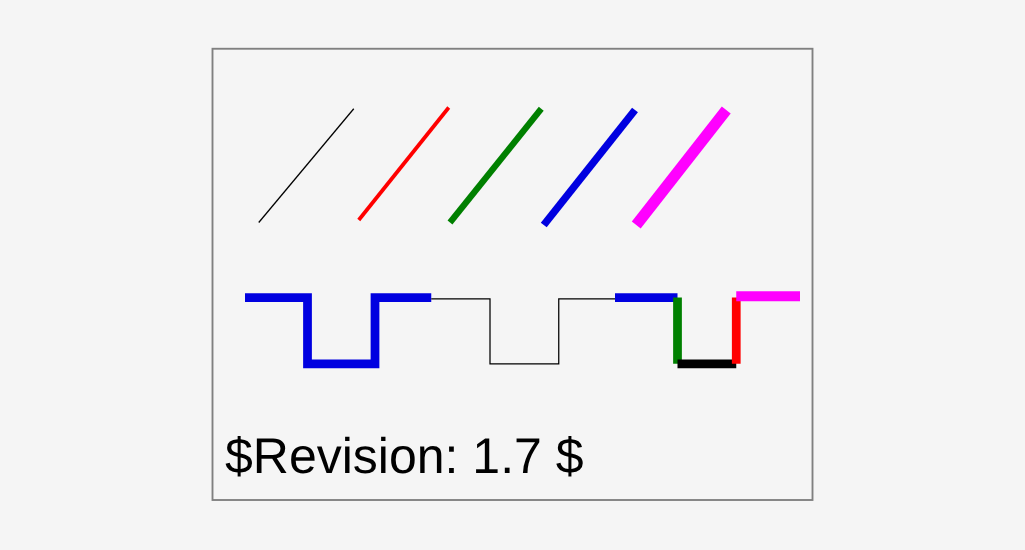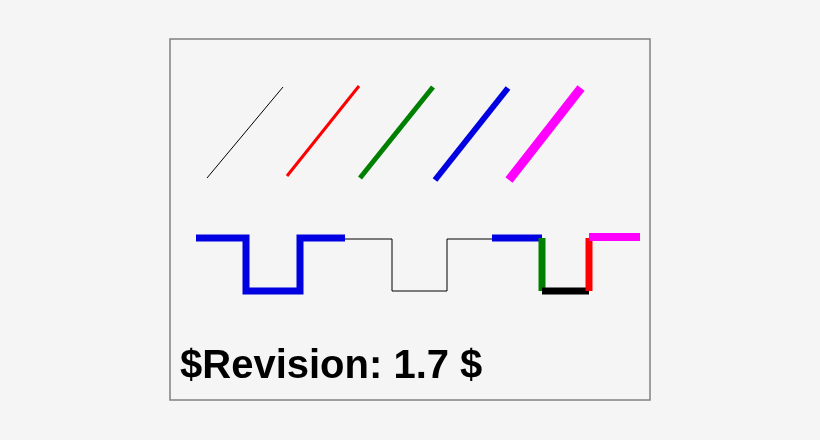--- a/index.html
+++ b/index.html
@@ -10,21 +10,20 @@
     width: 820px;
     height: 440px;
     background: #f5f5f5;
     font-family: "Liberation Sans", sans-serif;
     overflow: hidden;
   }
   #canvas-wrap {
     position: relative;
     width: 811px;
     height: 440px;
-    font-weight: bold;
   }
   svg#drawing {
     display: block;
     width: 820px;
     height: 440px;
   }
   text.revision-text {
     font-family: "Liberation Sans", sans-serif;
     font-size: 40px;
     fill: #000000;

